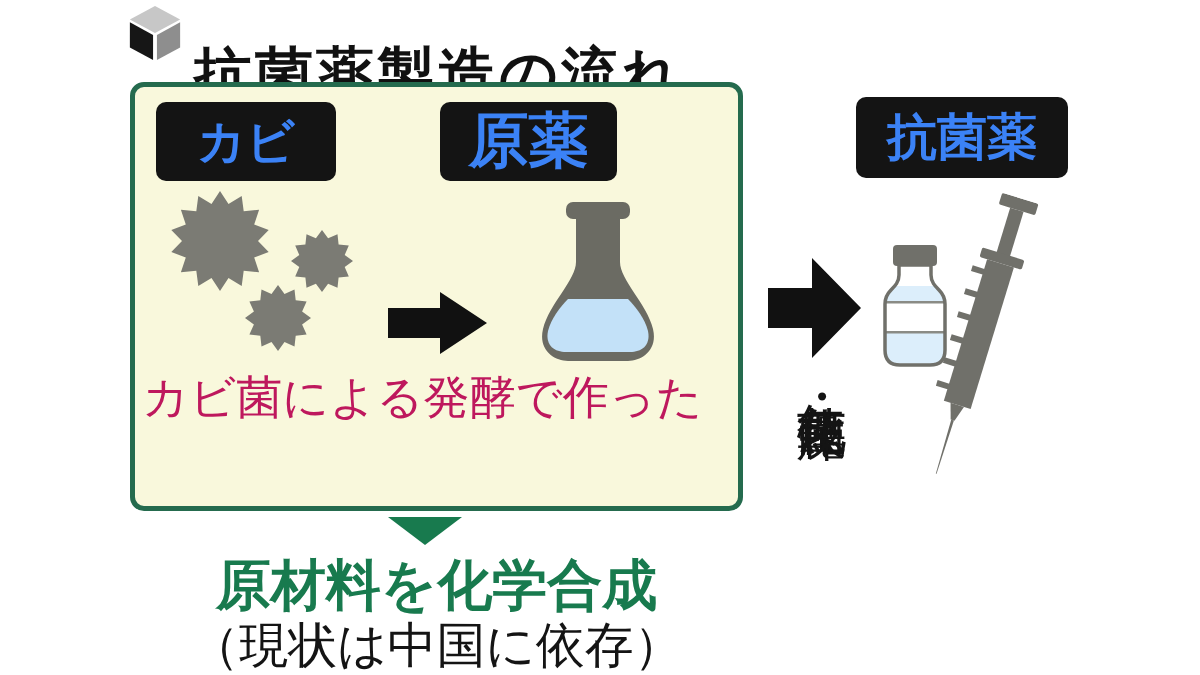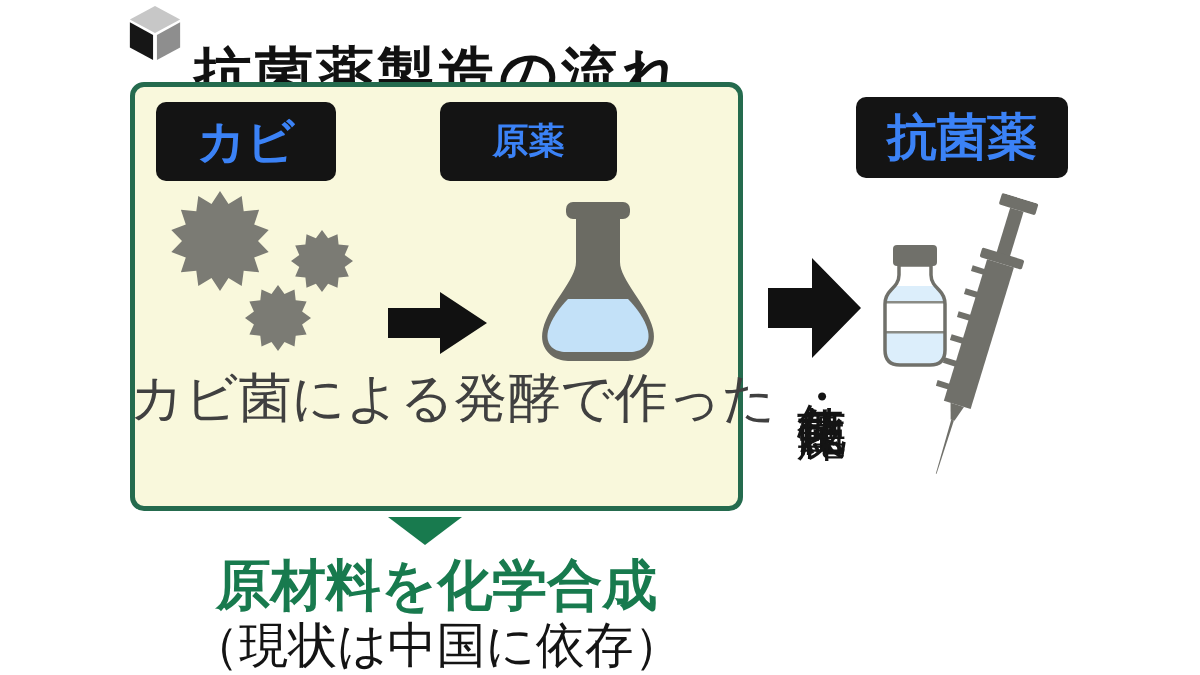--- a/index.html
+++ b/index.html
@@ -19,26 +19,26 @@
     background:var(--box-bg-cream,#f9f8dc);
     border:5px solid var(--box-border-green,#256b4e);
     border-radius:14px;
   }
   .tag{
     background:var(--label-black,#141414);color:#3b82f6;font-weight:bold;
     border-radius:10px;display:flex;align-items:center;justify-content:center;
     white-space:nowrap;
   }
   .tag-mold{left:156px;top:102px;width:180px;height:79px;font-size:48px;}
-  .tag-api{left:440px;top:102px;width:177px;height:79px;font-size:36px;}
+  .tag-api{left:440px;top:102px;width:177px;height:79px;font-size:60px;}
   .tag-result{left:856px;top:97px;width:212px;height:81px;font-size:50px;}
   .mold{fill:var(--mold-gray,#7b7b74);}
   .desc{
-    left:130px;top:366px;width:613px;text-align:center;
-    font-size:53px;line-height:63px;font-weight:500;color:#404040;white-space:nowrap;
+    left:116px;top:366px;width:613px;text-align:center;
+    font-size:46px;line-height:63px;font-weight:500;color:#be185d;white-space:nowrap;
   }
   
   .goal-heading{
     left:130px;top:549px;width:613px;text-align:center;white-space:nowrap;
     font-size:55px;font-weight:bold;color:var(--accent-green,#187a4e);
   }
   .goal-note{
     left:130px;top:613px;width:613px;text-align:center;white-space:nowrap;
     font-size:49px;font-weight:500;color:#141414;
   }

